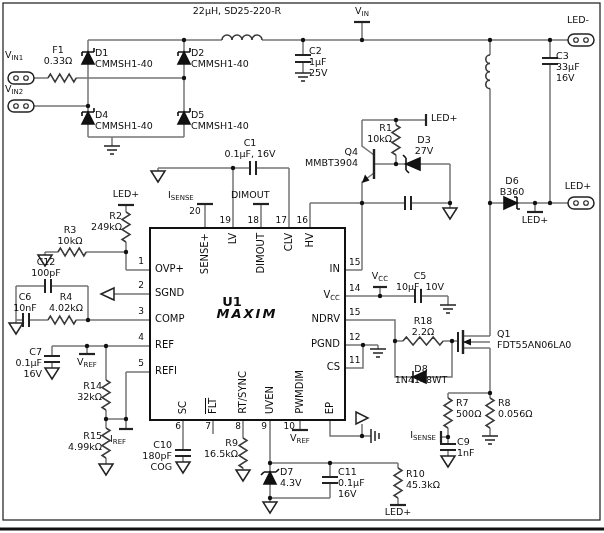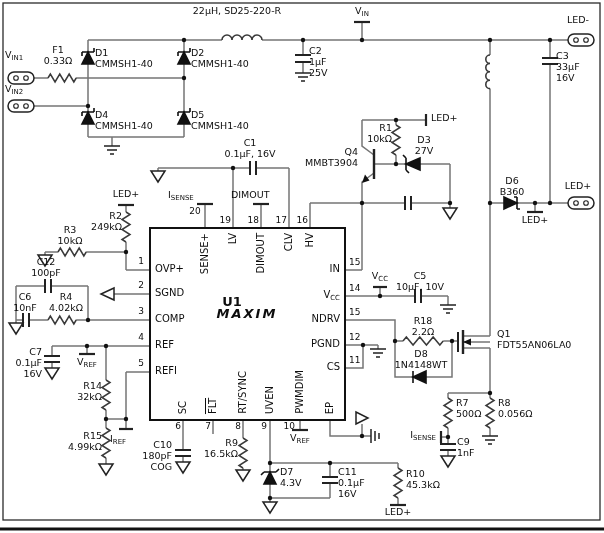--- a/index.html
+++ b/index.html
@@ -313,21 +313,21 @@
 <div class="t r" style="left:46px;top:430px;width:56px"><span class="b">R15</span><span class="b">4.99kΩ</span></div>
 <div class="t r" style="left:124px;top:439px;width:48px"><span class="b">C10</span><span class="b">180pF
 COG</span></div>
 <div class="t r" style="left:188px;top:437px;width:50px"><span class="b">R9</span><span class="b">16.5kΩ</span></div>
 <div class="t" style="left:280px;top:466px"><span class="b">D7</span><span class="b">4.3V</span></div>
 <div class="t" style="left:338px;top:466px"><span class="b">C11</span><span class="b">0.1µF
 16V</span></div>
 <div class="t" style="left:406px;top:468px"><span class="b">R10</span><span class="b">45.3kΩ</span></div>
 <div class="t c" style="left:388px;top:270px;width:64px"><span class="b">C5</span><span class="b">10µF, 10V</span></div>
 <div class="t c" style="left:400px;top:315px;width:46px"><span class="b">R18</span><span class="b">2.2Ω</span></div>
-<div class="t c" style="left:388px;top:348px;width:66px"><span class="b">D8</span><span class="b">1N4148WT</span></div>
+<div class="t c" style="left:388px;top:363px;width:66px"><span class="b">D8</span><span class="b">1N4148WT</span></div>
 <div class="t" style="left:497px;top:328px"><span class="b">Q1</span><span class="b">FDT55AN06LA0</span></div>
 <div class="t" style="left:456px;top:397px"><span class="b">R7</span><span class="b">500Ω</span></div>
 <div class="t" style="left:498px;top:397px"><span class="b">R8</span><span class="b">0.056Ω</span></div>
 <div class="t" style="left:457px;top:436px"><span class="b">C9</span><span class="b">1nF</span></div>
 
 <div class="t c bold" style="left:212px;top:294px;width:40px;font-size:13px"><span>U1</span></div>
 <div class="t c logo" style="left:197px;top:306px;width:100px"><span>MAXIM</span></div>
 
 <span class="plabel" style="left:155px;top:263px">OVP+</span>
 <span class="plabel" style="left:155px;top:287px">SGND</span>

